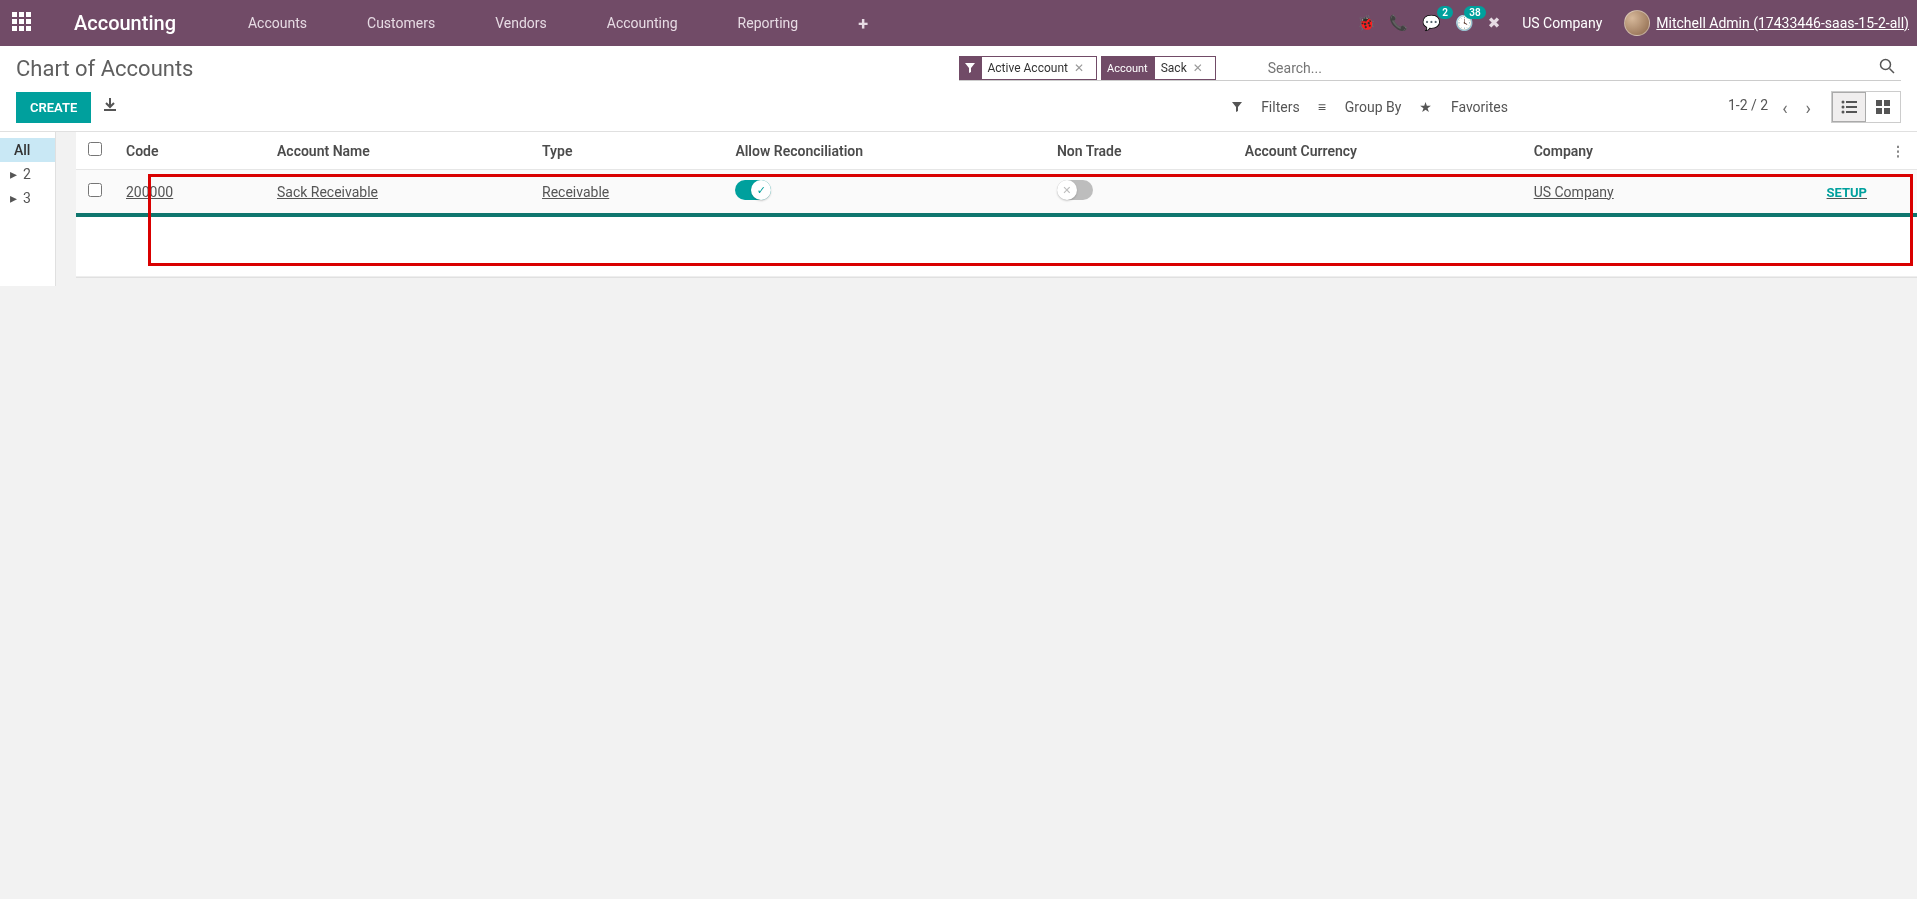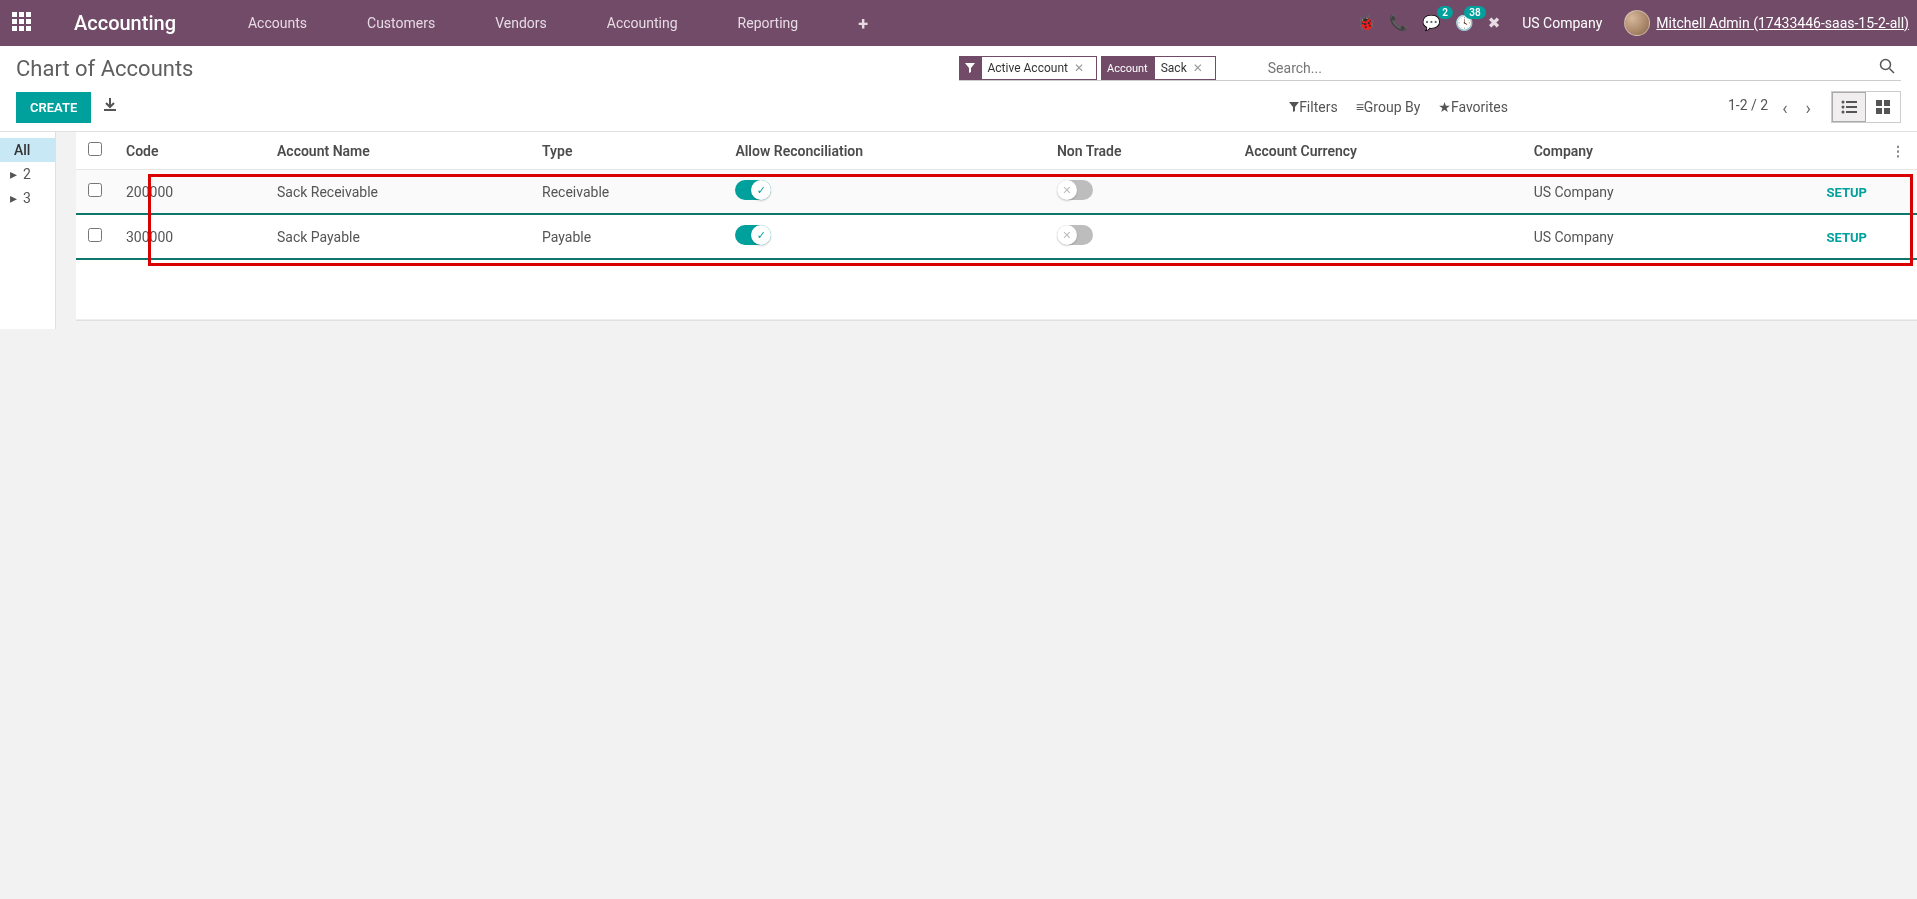--- a/index.html
+++ b/index.html
@@ -31,39 +31,39 @@
 .facet .facet-label { padding: 0 6px; font-size: 11px; }
 .facet .facet-remove { padding: 0 6px; cursor: pointer; color: #999; }
 .searchbar input { border: none; outline: none; font-size: 14px; padding: 4px 8px; flex: 1; }
 .searchbar .search-icon { color: #6a6a6a; font-size: 16px; padding: 0 6px; cursor: pointer; }
 
 .cp-bottom { display: flex; align-items: center; padding: 4px 16px 8px 16px; }
 .btn-create { background: #00a09d; color: #fff; border: none; padding: 8px 14px; font-size: 13px; font-weight: 600; cursor: pointer; }
 .btn-import { margin-left: 12px; color: #555; font-size: 15px; cursor: pointer; }
 .cp-bottom .spacer { flex: 1; }
 .search-options { display: flex; gap: 18px; color: #555; font-size: 14px; }
-.search-options .opt { cursor: pointer; display: flex; align-items: center; gap: 0; }
+.search-options .opt { cursor: pointer; display: flex; align-items: center; gap: 19px; }
 .pager { margin-left: auto; display: flex; align-items: flex-start; gap: 10px; color: #555; font-size: 14px; }
 .pager .arrow { cursor: pointer; color: #6f6f6f; font-size: 18px; padding: 0 4px; }
 .view-switch { display: flex; margin-left: 16px; border: 1px solid #ccc; }
 .view-switch .vs-btn { width: 34px; height: 30px; display: flex; align-items: center; justify-content: center; cursor: pointer; color: #555; }
 .view-switch .vs-btn.active { background: #f0eeee; border: 1px solid #aaa; }
 
 
 .content { display: flex; gap: 20px; }
 .sidebar { width: 56px; background: #fff; border-right: 1px solid #e0e0e0; padding-top: 6px; }
 .sidebar .tree-item { padding: 4px 10px; font-size: 14px; color: #555; cursor: pointer; display: flex; align-items: center; gap: 6px; }
 .sidebar .tree-item.active { background: #c9e8f5; color: #333; font-weight: 500; padding-left: 14px; }
 
 .main { flex: 1; background: #fff; margin-bottom: 8px; border-bottom: 1px solid #e0e0e0; position: relative; }
 
 
 table.list { width: 100%; border-collapse: collapse; font-size: 14px; }
 table.list th { text-align: left; font-weight: 600; color: #4c4c4c; padding: 10px 12px; border-bottom: 1px solid #e6e6e6; }
-table.list td { padding: 10px 12px; border-bottom: 2px solid #0f766e; color: #555; }
+table.list td { padding: 10px 12px; border-bottom: 4px solid #0f766e; color: #555; text-decoration: underline; }
 table.list tbody tr:first-child td { background: #fafafa; }
 table.list .chk { width: 34px; text-align: center; }
 table.list th:last-child { width: 22px; }
 
 .toggle { width: 36px; height: 20px; border-radius: 10px; position: relative; display: inline-block; }
 .toggle.on { background: #00a09d; }
 .toggle.off { background: #bdbdbd; }
 .toggle .knob { position: absolute; width: 20px; height: 20px; background: #fff; border-radius: 50%; top: 0; display: flex; align-items: center; justify-content: center; font-size: 11px; box-shadow: 0 1px 2px rgba(0,0,0,.2); }
 .toggle.on .knob { right: 0; color: #00a09d; }
 .toggle.off .knob { left: 0; color: #bdbdbd; }
@@ -233,30 +233,18 @@
           <td>200000</td>
           <td>Sack Receivable</td>
           <td>Receivable</td>
           <td><span class="toggle on"><span class="knob">✓</span></span></td>
           <td><span class="toggle off"><span class="knob">✕</span></span></td>
           <td></td>
           <td>US Company</td>
           <td style="text-align:right;"><span class="setup-btn">SETUP</span></td>
           <td></td>
         </tr>
-        <tr>
-          <td class="chk"><input type="checkbox" style=""></td>
-          <td>300000</td>
-          <td>Sack Payable</td>
-          <td>Payable</td>
-          <td><span class="toggle on"><span class="knob">✓</span></span></td>
-          <td><span class="toggle off"><span class="knob">✕</span></span></td>
-          <td></td>
-          <td>US Company</td>
-          <td style="text-align:right;"><span class="setup-btn">SETUP</span></td>
-          <td></td>
-        </tr>
       </tbody>
     </table>
     <div style="height:60px;border-bottom:1px solid #eee;"></div>
     <div class="highlight-box"></div>
   </div>
 </div>
 
 </body></html>

